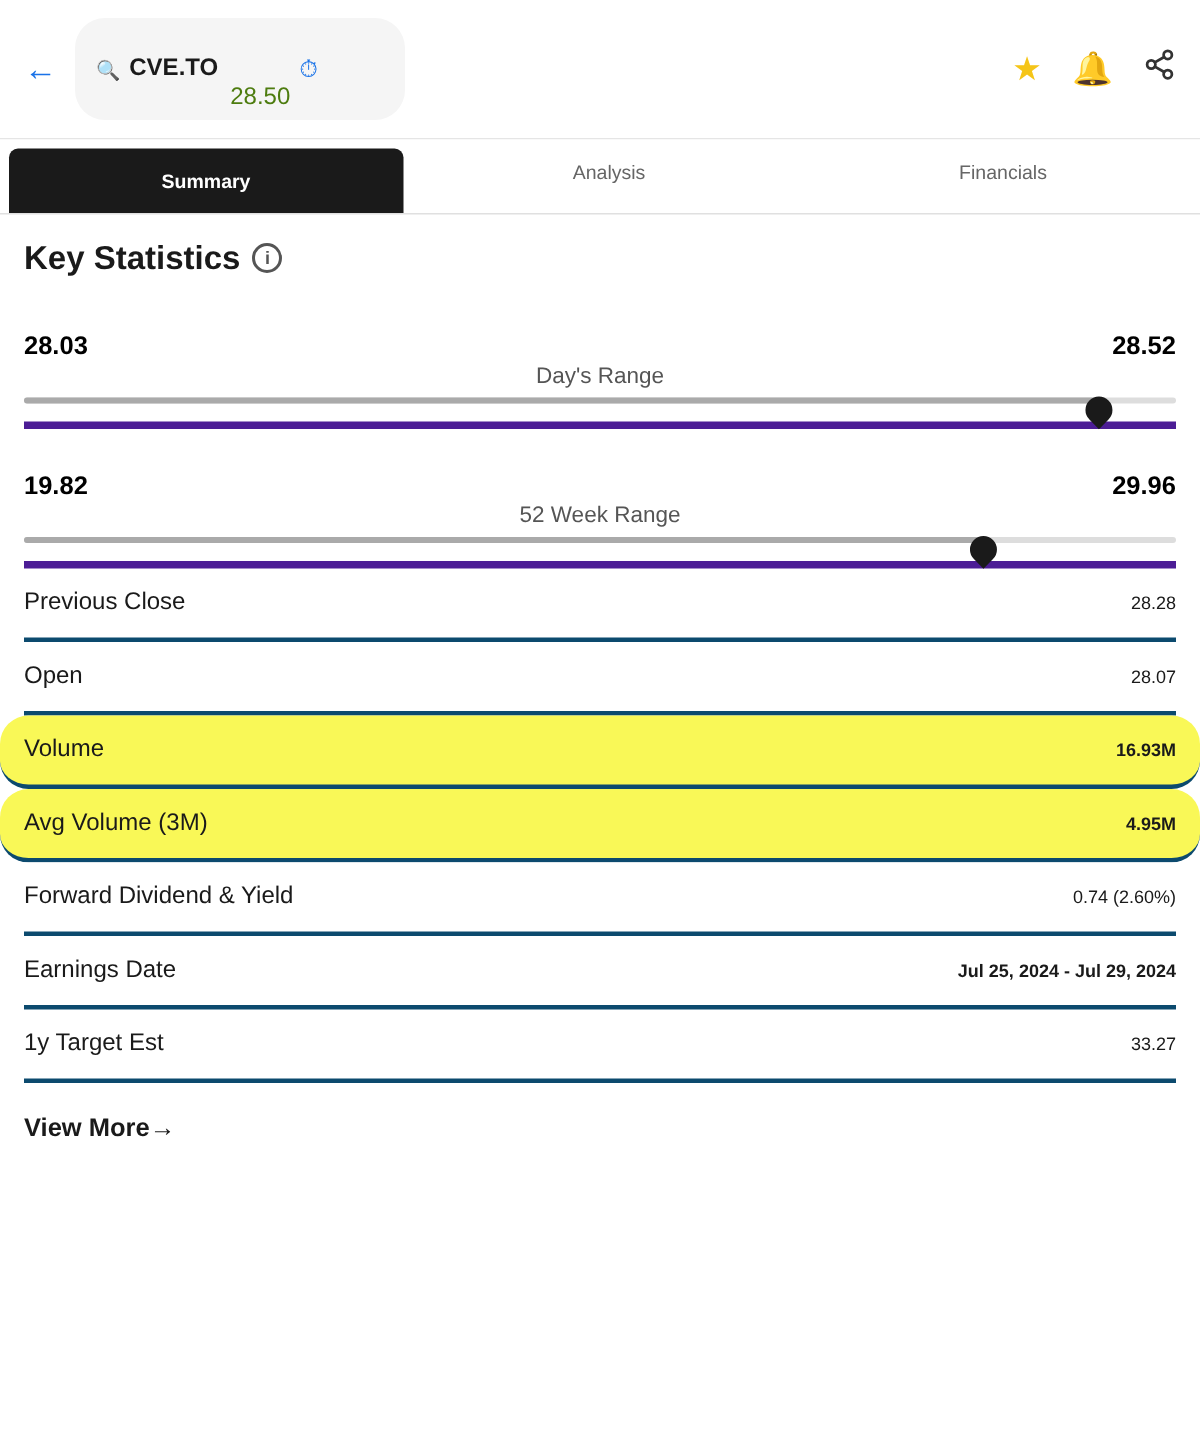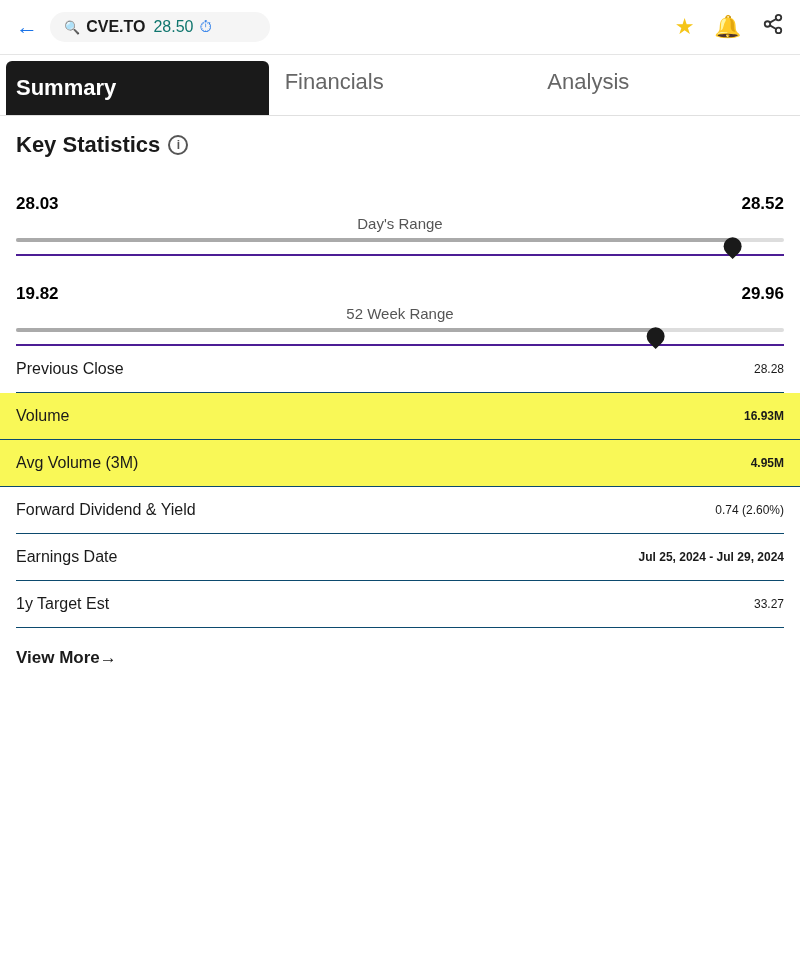--- a/index.html
+++ b/index.html
@@ -41,21 +41,22 @@
     }
     .header-ticker {
       font-size: 16px;
       font-weight: 700;
       color: #1a1a1a;
       margin-right: 8px;
     }
     .header-price {
       font-size: 16px;
       font-weight: 400;
-      color: #0f766e;
+      color: #4d7c0f;
+      margin-top: 38px;
     }
     .header-clock {
       font-size: 16px;
       color: #1a73e8;
       margin-left: 6px;
     }
     .header-icons {
       display: flex;
       align-items: center;
       gap: 20px;
@@ -71,23 +72,23 @@
     }
 
     
     .tabs {
       display: flex;
       border-bottom: 1px solid #e0e0e0;
       background: #fff;
     }
     .tab {
       flex: 1;
-      text-align: left;
+      text-align: center;
       padding: 14px 10px;
-      font-size: 22px;
+      font-size: 13px;
       font-weight: 500;
       color: #666;
       cursor: pointer;
     }
     .tab.active {
       background: #1a1a1a;
       color: #fff;
       font-weight: 700;
       border-radius: 6px 6px 0 0;
       margin: 6px 6px 0 6px;
@@ -117,21 +118,21 @@
     }
 
     
     .stats-container {
       padding: 0 16px;
     }
 
     
     .range-row {
       padding: 10px 0 4px 0;
-      border-bottom: 2px solid #4c1d95;
+      border-bottom: 5px solid #4c1d95;
     }
     .range-values {
       display: flex;
       justify-content: space-between;
       align-items: center;
       font-size: 17px;
       font-weight: 700;
     }
     .range-label {
       font-size: 15px;
@@ -164,26 +165,27 @@
       border-radius: 50% 50% 50% 0;
       transform: rotate(-45deg) translateX(-50%);
     }
 
     
     .stat-row {
       display: flex;
       justify-content: space-between;
       align-items: center;
       padding: 14px 0;
-      border-bottom: 1px solid #0c4a6e;
+      border-bottom: 3px solid #0c4a6e;
     }
     .stat-row.highlighted {
       background: #f9f857;
       margin: 0 -16px;
       padding: 14px 16px;
+      border-radius: 19px;
     }
     .stat-label {
       font-size: 16px;
       color: #1a1a1a;
       font-weight: 400;
     }
     .stat-value {
       font-size: 12px;
       color: #1a1a1a;
       font-weight: 400;
@@ -222,22 +224,22 @@
           <circle cx="18" cy="19" r="3"></circle>
         <line x1="8.59" y1="13.51" x2="15.42" y2="17.49"></line>
         <line x1="15.41" y1="6.51" x2="8.59" y2="10.49"></line>
       </svg>
     </span>
   </div>
 </div>
 
 <div class="tabs">
   <div class="tab active">Summary</div>
+  <div class="tab">Analysis</div>
   <div class="tab">Financials</div>
-  <div class="tab">Analysis</div>
 </div>
 
 <div class="section-title">
   <span>Key Statistics</span>
   <span class="info-icon">i</span>
 </div>
 
 <div class="stats-container">
 
   <div class="range-row">
@@ -262,20 +264,24 @@
       <div class="range-bar-fill" style="width: 83%;"></div>
       <div class="range-dot" style="left: 83%;"></div>
     </div>
   </div>
 
   <div id="stat-rows">
       <div class="stat-row">
         <span class="stat-label">Previous Close</span>
         <span class="stat-value">28.28</span>
       </div>
+      <div class="stat-row">
+        <span class="stat-label">Open</span>
+        <span class="stat-value">28.07</span>
+      </div>
       <div class="stat-row highlighted">
         <span class="stat-label">Volume</span>
         <span class="stat-value bold">16.93M</span>
       </div>
       <div class="stat-row highlighted">
         <span class="stat-label">Avg Volume (3M)</span>
         <span class="stat-value bold">4.95M</span>
       </div>
       <div class="stat-row">
         <span class="stat-label">Forward Dividend &amp; Yield</span>

